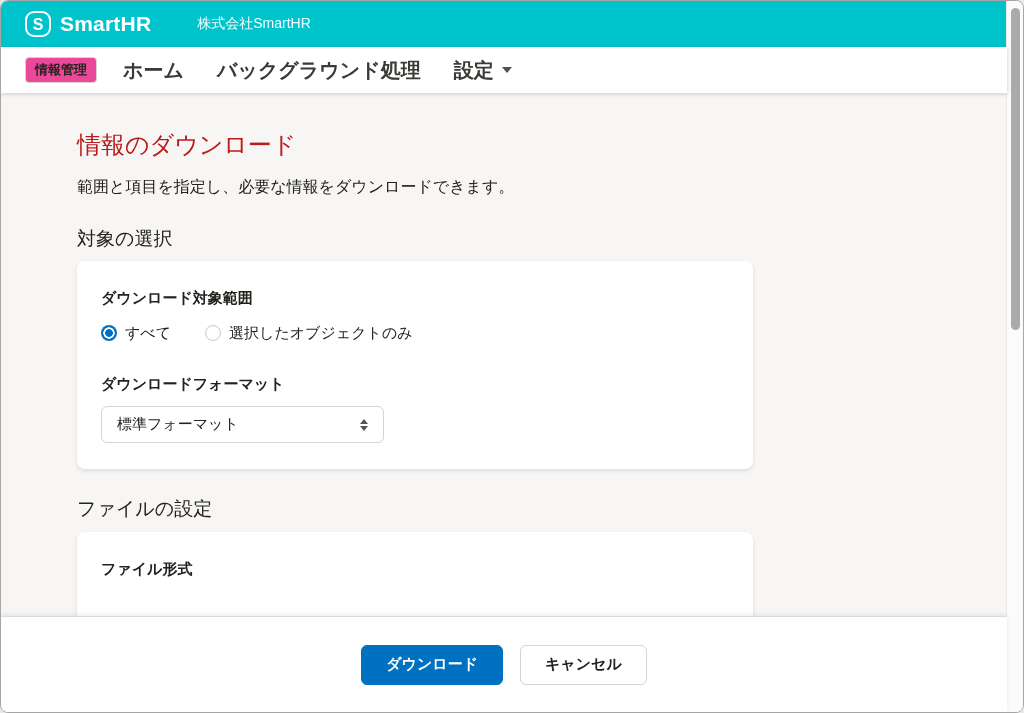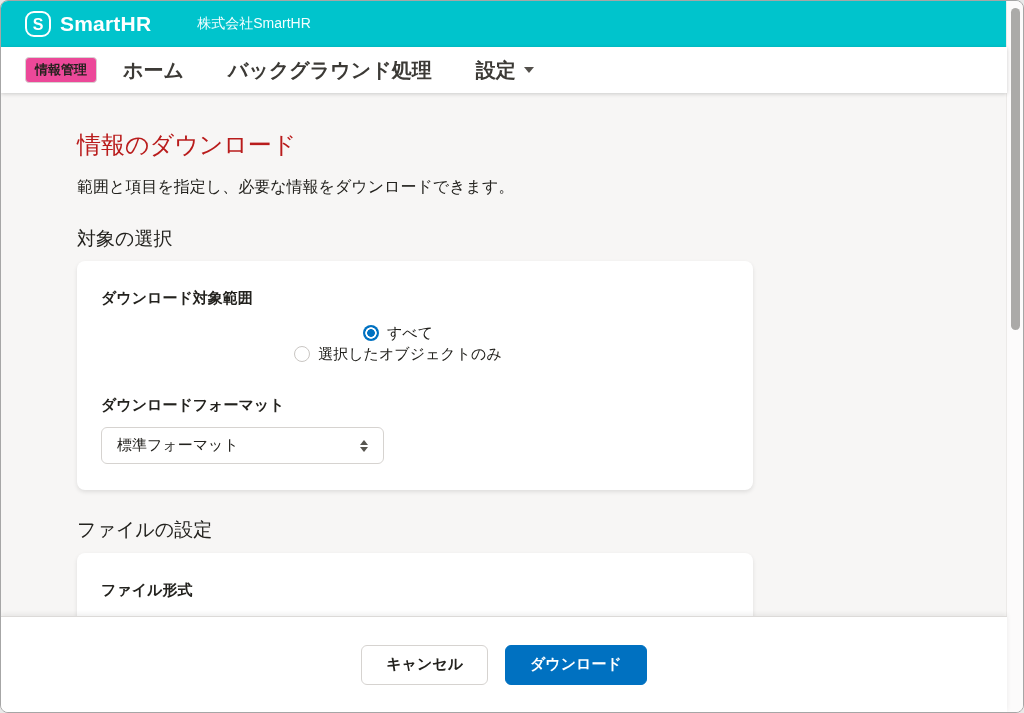--- a/index.html
+++ b/index.html
@@ -35,41 +35,41 @@
   }
   .current-app{
     border:1px solid #d6d3d0; border-radius:4px; padding:3px 9px;
     font-size:13px; font-weight:700; color:#23221e; background:#ec4899; cursor:pointer;
   }
   .nav-item{
     margin-left:26px; font-size:20px; font-weight:700; color:#3c3a36;
     background:none; border:none; cursor:pointer; display:flex; align-items:center;
     font-family:inherit;
   }
-  .nav-item.wide{ margin-left:44px; }
+  .nav-item.wide{ margin-left:33px; }
   .caret-down{
     display:inline-block; width:0; height:0; margin-left:8px;
     border-left:5px solid transparent; border-right:5px solid transparent;
     border-top:6px solid #53504c;
   }
 
   
   .main{ padding:36px 76px 0 76px; }
   .page-title{ font-size:24px; font-weight:400; color:#b91c1c; line-height:1.35; }
   .page-desc{ font-size:16px; color:#23221e; margin-top:15px; line-height:1.4; }
   .section-heading{ font-size:19px; font-weight:400; color:#23221e; margin-top:27px; line-height:1.35; }
 
   .card{
     background:#fff; border-radius:8px; box-shadow:0 2px 4px rgba(0,0,0,.10);
     margin-top:10px; padding:26px 24px; width:676px;
   }
   .field-label{ font-size:15px; font-weight:700; color:#23221e; line-height:1.4; }
   .field-label + .field-label, .gap-top{ margin-top:30px; }
 
-  .radio-row{ display:flex; align-items:center; margin-top:14px;flex-direction:column; }
+  .radio-row{ display:flex; align-items:center; margin-top:14px; }
   .radio-option{ display:flex; align-items:center; margin-right:34px; cursor:pointer; }
   .radio-circle{
     width:16px; height:16px; border-radius:50%; background:#fff;
     border:1px solid #c9c6c3; flex:0 0 auto;
   }
   .radio-option.selected .radio-circle{
     border:none;
     background:radial-gradient(circle at center,#0071c1 0 3.5px,#ffffff 4.2px 5.4px,#0071c1 6px);
   }
   .radio-label{ font-size:15px; color:#23221e; margin-left:8px; line-height:1.4; }
@@ -164,21 +164,21 @@
 
       <h2 class="section-heading">ファイルの設定</h2>
 
       <section class="card tall">
         <div class="field-label">ファイル形式</div>
 
       </section>
     </main>
 
     <footer class="action-footer">
+      <button class="btn btn-primary">ダウンロード</button>
       <button class="btn btn-secondary">キャンセル</button>
-      <button class="btn btn-primary">ダウンロード</button>
     </footer>
   </div>
 
   <div class="scroll-track">
     <div class="scroll-thumb"></div>
   </div>
 </div>
 
 </body></html>

